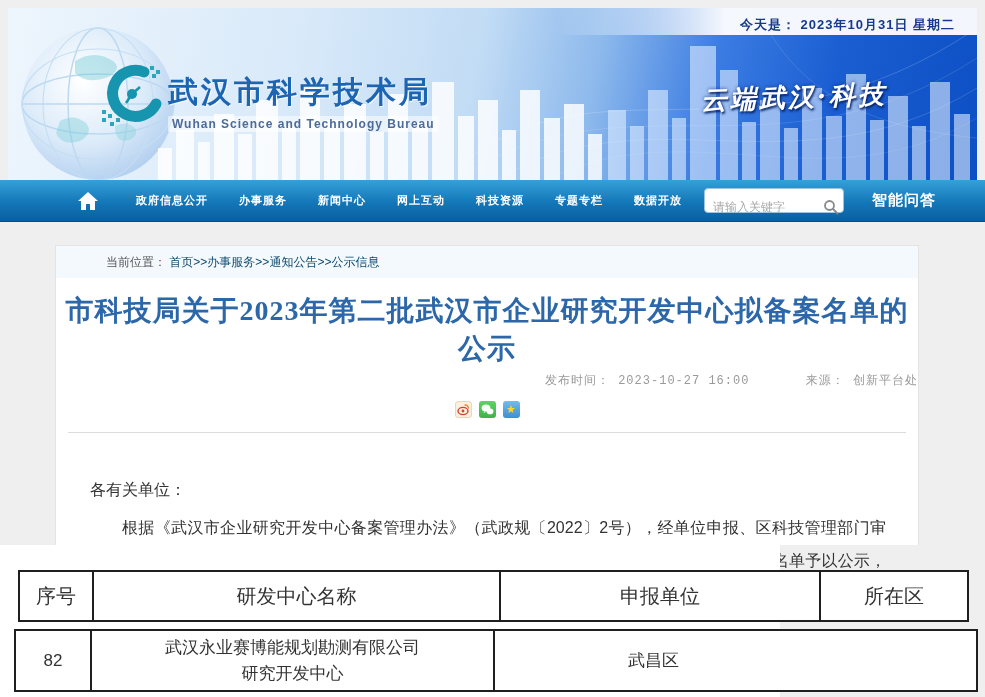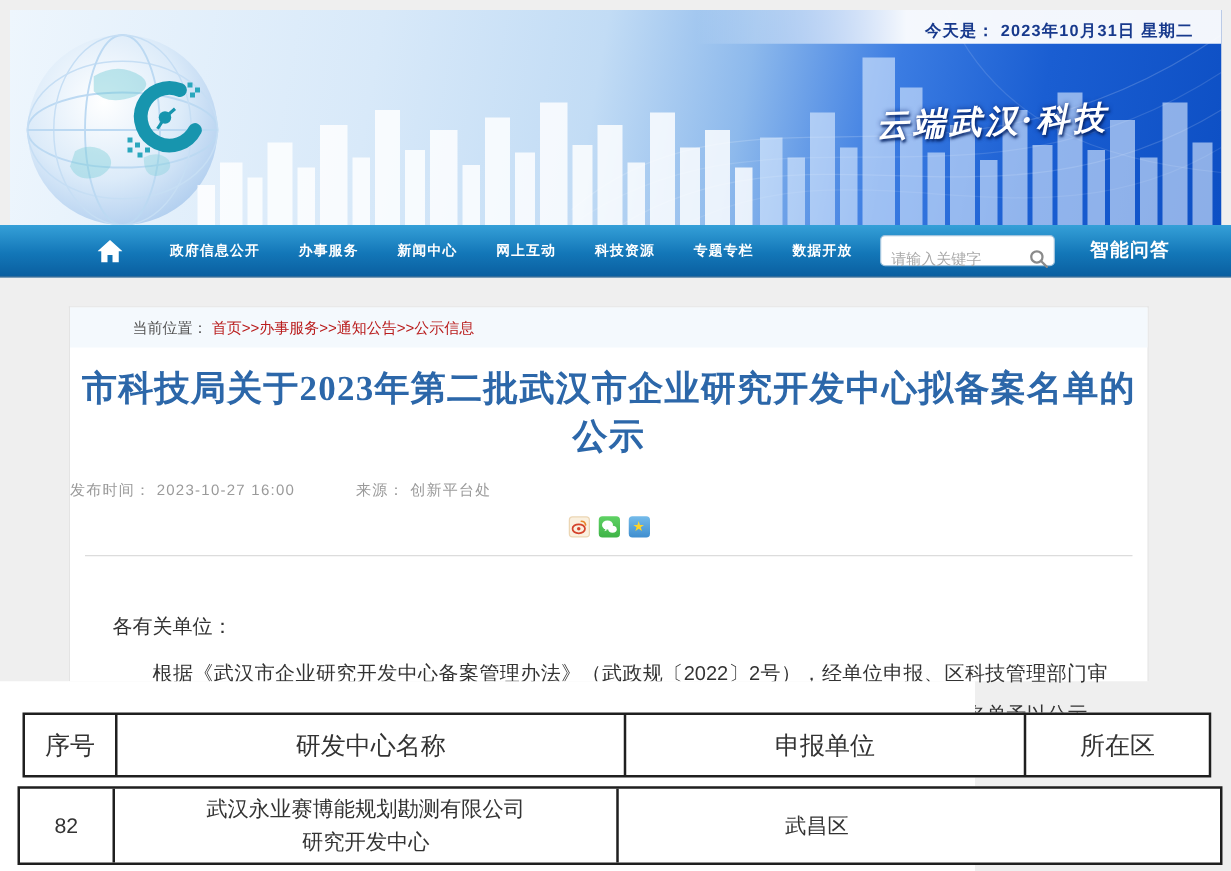--- a/index.html
+++ b/index.html
@@ -78,28 +78,28 @@
 
   
   .content-box {
     position:absolute; left:55px; top:245px; width:864px; height:300px;
     background:#fff; border:1px solid #e4e4e4; border-bottom:none;
   }
   .breadcrumb-row {
     height:32px; background:#f4f9fd; display:flex; align-items:center;
     padding-left:50px; font-size:12px; color:#555;
   }
-  .breadcrumb-row .bc-path { color:#b91c1c; cursor:pointer; }
+  .breadcrumb-row .bc-path { color:#0c4a6e; cursor:pointer; }
   .article-title {
     margin-top:14px; text-align:center;
     font-family:"Liberation Serif", serif; font-weight:bold;
     font-size:28px; color:#2c67a9; letter-spacing:1px;
   }
   .meta-row {
-    margin-top:16px; text-align:left; font-size:12px; color:#9a9a9a; letter-spacing:1px;
+    margin-top:4px; text-align:right; font-size:12px; color:#9a9a9a; letter-spacing:1px;font-family:Liberation Mono, monospace;
   }
   .meta-row .meta-sep { display:inline-block; width:40px; }
   .share-row { margin-top:12px; display:flex; justify-content:center; gap:7px; }
   .share-ico {
     width:17px; height:17px; border-radius:3px; display:flex;
     align-items:center; justify-content:center; cursor:pointer;
   }
   .ico-weibo { background:#faf0df; border:1px solid #eeд8b8; }
   .ico-weibo { border:1px solid #ecd6b4; }
   .ico-wechat { background:linear-gradient(#5fd264,#3fb347); }
@@ -212,20 +212,24 @@
         <rect x="10" y="54" width="4" height="4"></rect>
       <rect x="4" y="58" width="4" height="4"></rect>
         <rect x="12" y="62" width="4" height="4"></rect>
       <rect x="18" y="58" width="4" height="4"></rect>
       <rect x="52" y="6" width="4" height="4"></rect>
         <rect x="58" y="10" width="4" height="4"></rect>
       <rect x="54" y="14" width="4" height="4"></rect>
     </g>
   </svg>
 
+  <div class="brand">
+    <div class="brand-title">武汉市科学技术局</div>
+    <div class="brand-sub">Wuhan Science and Technology Bureau</div>
+  </div>
 
   <div class="slogan">云端武汉·科技</div>
 </div>
 
 <div class="navbar">
   <div class="nav-home">
     <svg width="20" height="18" viewBox="0 0 20 18">
       <path d="M10 0 L20 9 L17 9 L17 18 L12 18 L12 12 L8 12 L8 18 L3 18 L3 9 L0 9 Z" fill="#ffffff"></path>
     </svg>
   </div>

